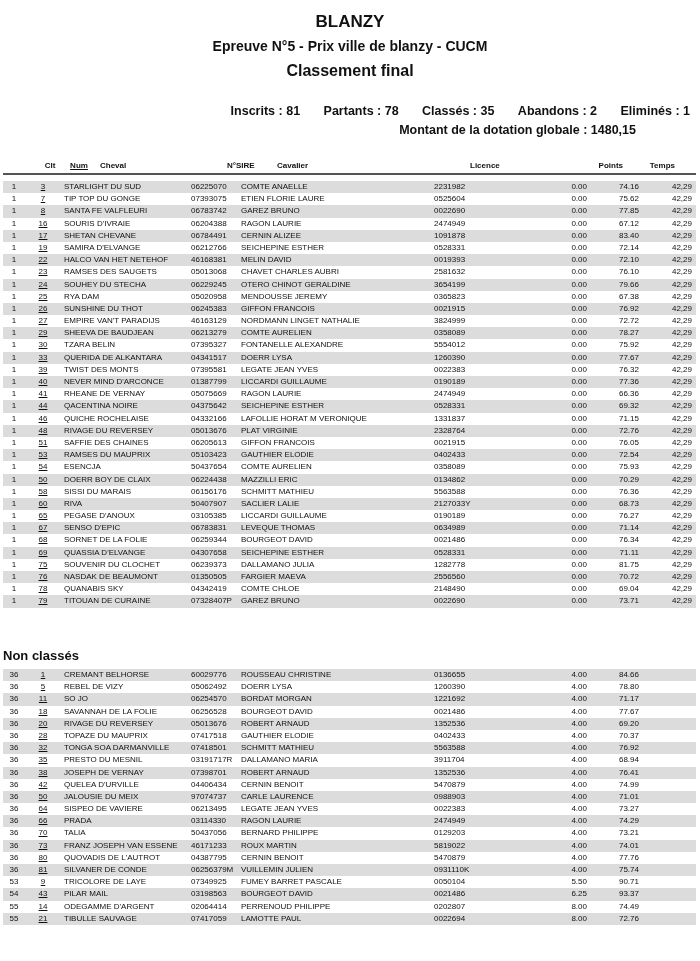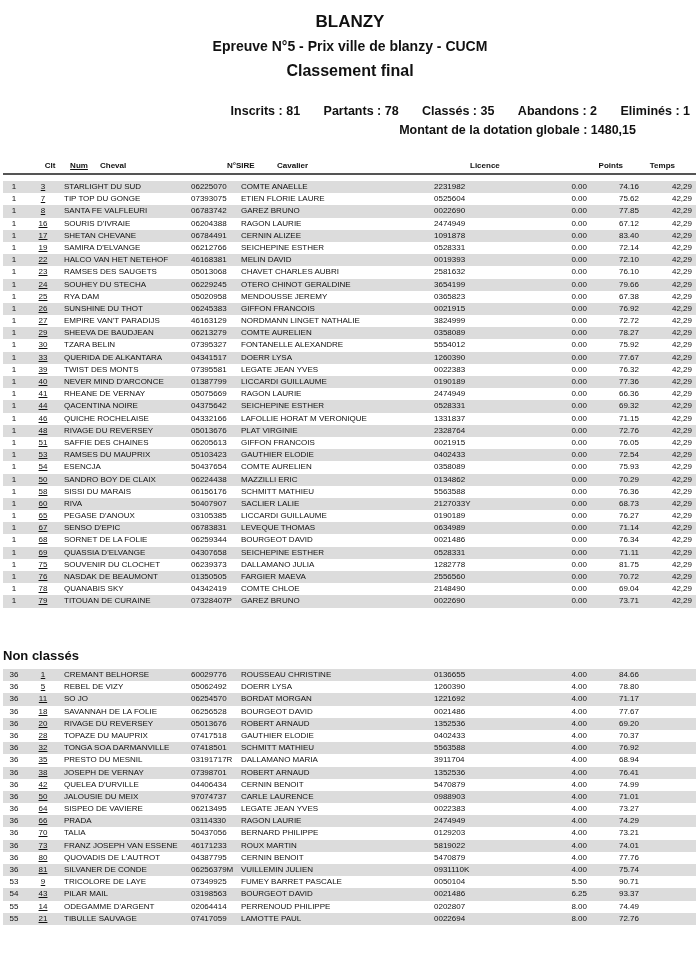--- a/index.html
+++ b/index.html
@@ -326,21 +326,21 @@
       <div class="c-sire">50437654</div>
       <div class="c-cav">COMTE AURELIEN</div>
       <div class="c-lic">0358089</div>
       <div class="c-pts">0.00</div>
       <div class="c-tmp">75.93</div>
       <div class="c-gain">42,29</div>
     </div>
     <div class="row alt">
       <div class="c-clt">1</div>
       <div class="c-num">50</div>
-      <div class="c-cheval">SANDRO BOY DE CLAIX</div>
+      <div class="c-cheval">DOERR BOY DE CLAIX</div>
       <div class="c-sire">06224438</div>
       <div class="c-cav">MAZZILLI ERIC</div>
       <div class="c-lic">0134862</div>
       <div class="c-pts">0.00</div>
       <div class="c-tmp">70.29</div>
       <div class="c-gain">42,29</div>
     </div>
     <div class="row">
       <div class="c-clt">1</div>
       <div class="c-num">58</div>

